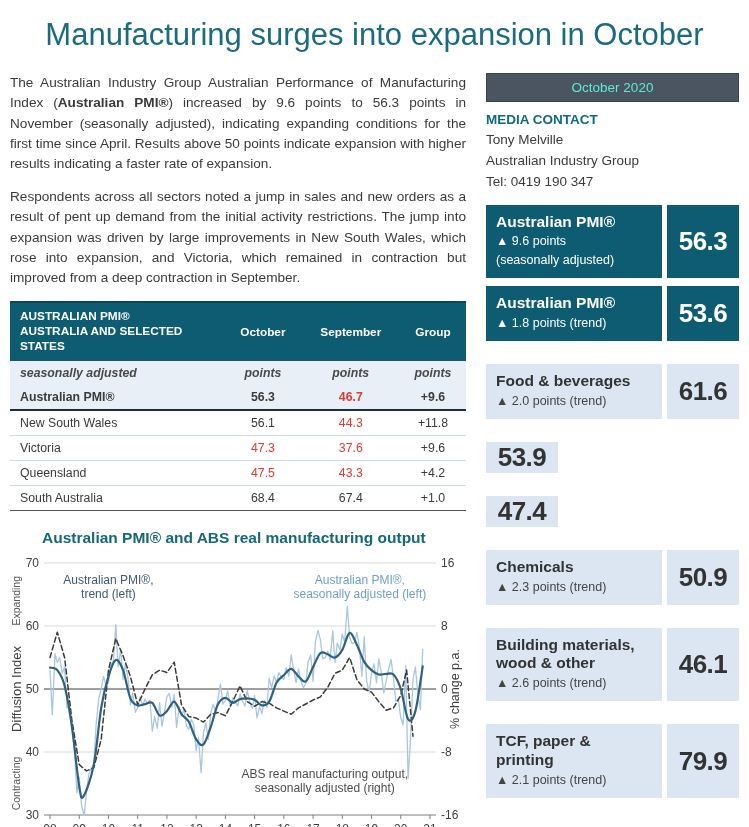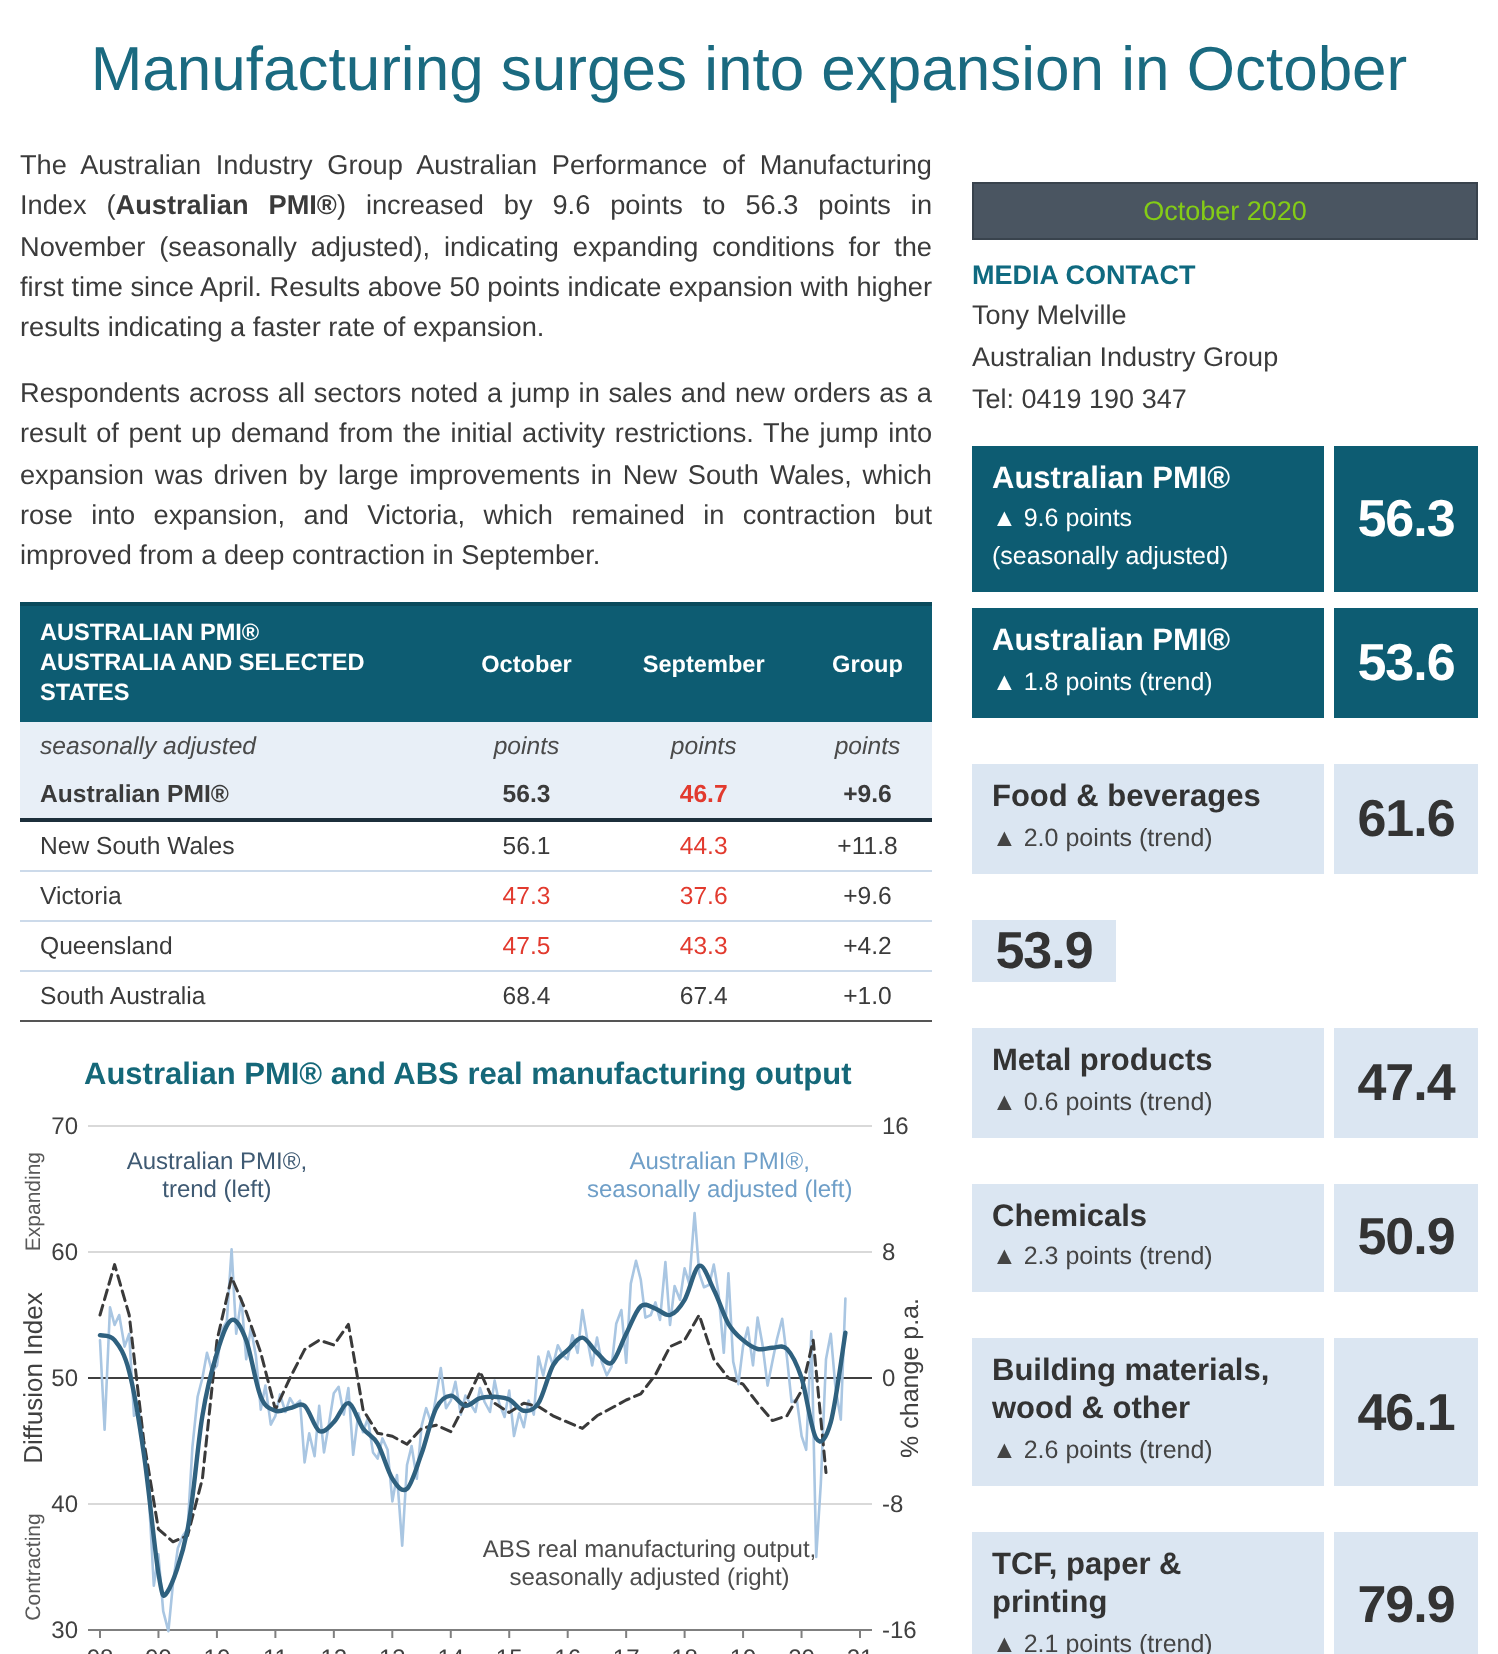--- a/index.html
+++ b/index.html
@@ -24,36 +24,36 @@
 
   
   table.pmi-table { width:100%; border-collapse:collapse; margin-top:6px; font-size:12.3px; }
   table.pmi-table th {
     background:#0d5c72; color:#ffffff; font-size:11.8px; text-align:center;
     padding:6px 6px; vertical-align:middle; border-top:2px solid #0a4a5c;
   }
   table.pmi-table th.stub { text-align:left; padding-left:10px; line-height:1.3; }
   table.pmi-table td { padding:5px 6px; text-align:center; }
   table.pmi-table td.lbl { text-align:left; padding-left:10px; }
-  tr.unit-row td, tr.pmi-row td { background:#e8eff7; }
+  tr.unit-row td, tr.pmi-row td { background:#e8eff7;font-weight:bold; }
   tr.unit-row td { font-style:italic; color:#4a4a4a; }
   tr.pmi-row td { font-weight:bold; }
   tr.pmi-row { border-bottom:2px solid #1c2f3b; }
   tr.state-row { border-bottom:1px solid #ccdaea; }
   tr.state-row:last-child { border-bottom:1.5px solid #555; }
   td.red { color:#e23a2e; }
 
   
   .chart-title { color:#156879; font-weight:bold; font-size:15.5px; margin:18px 0 4px 32px; }
   .chart-wrap { margin-top:2px; }
 
   
   .date-badge {
-    background:#4a5561; color:#84cc16; text-align:center; font-size:13.5px;
-    padding:6px 4px; border:1px solid #39434d; margin-bottom:10px;margin-top:18px;
+    background:#4a5561; color:#5eead4; text-align:center; font-size:13.5px;
+    padding:6px 4px; border:1px solid #39434d; margin-bottom:10px;
   }
   .media-contact { margin-bottom:12px; }
   .mc-heading { color:#0f6a80; font-weight:bold; font-size:13.5px; margin-bottom:3px; }
   .mc-line { font-size:13.5px; line-height:1.55; color:#3b3b3b; }
 
   .pmi-boxes { display:flex; flex-direction:column; gap:8px; }
   .pmi-box { display:flex; gap:5px; }
   .pmi-label { flex:1; padding:8px 10px 9px 10px; }
   .pmi-value {
     width:72px; flex:0 0 72px; display:flex; align-items:center; justify-content:center;
@@ -219,24 +219,20 @@
             <div class="pmi-label">
               <div class="pmi-box-title">Food &amp; beverages</div>
               <div class="pmi-box-change">▲ 2.0 points (trend)</div>
             </div>
             <div class="pmi-value">61.6</div>
           </div>
           <div class="pmi-box light">
             <div class="pmi-value">53.9</div>
           </div>
           <div class="pmi-box light">
-            <div class="pmi-label">
-              <div class="pmi-box-title">Metal products</div>
-              <div class="pmi-box-change">▲ 0.6 points (trend)</div>
-            </div>
             <div class="pmi-value red">47.4</div>
           </div>
           <div class="pmi-box light">
             <div class="pmi-label">
               <div class="pmi-box-title">Chemicals</div>
               <div class="pmi-box-change">▲ 2.3 points (trend)</div>
             </div>
             <div class="pmi-value">50.9</div>
           </div>
           <div class="pmi-box light">

